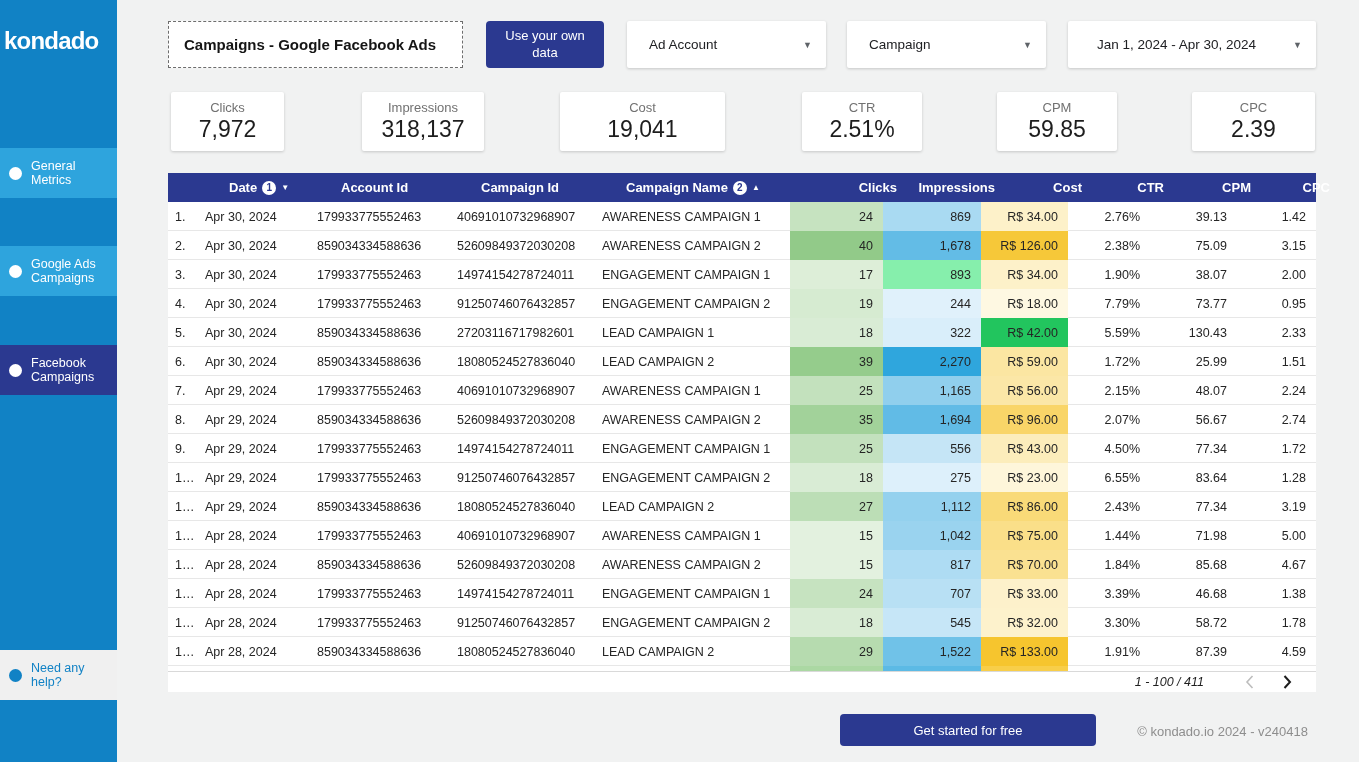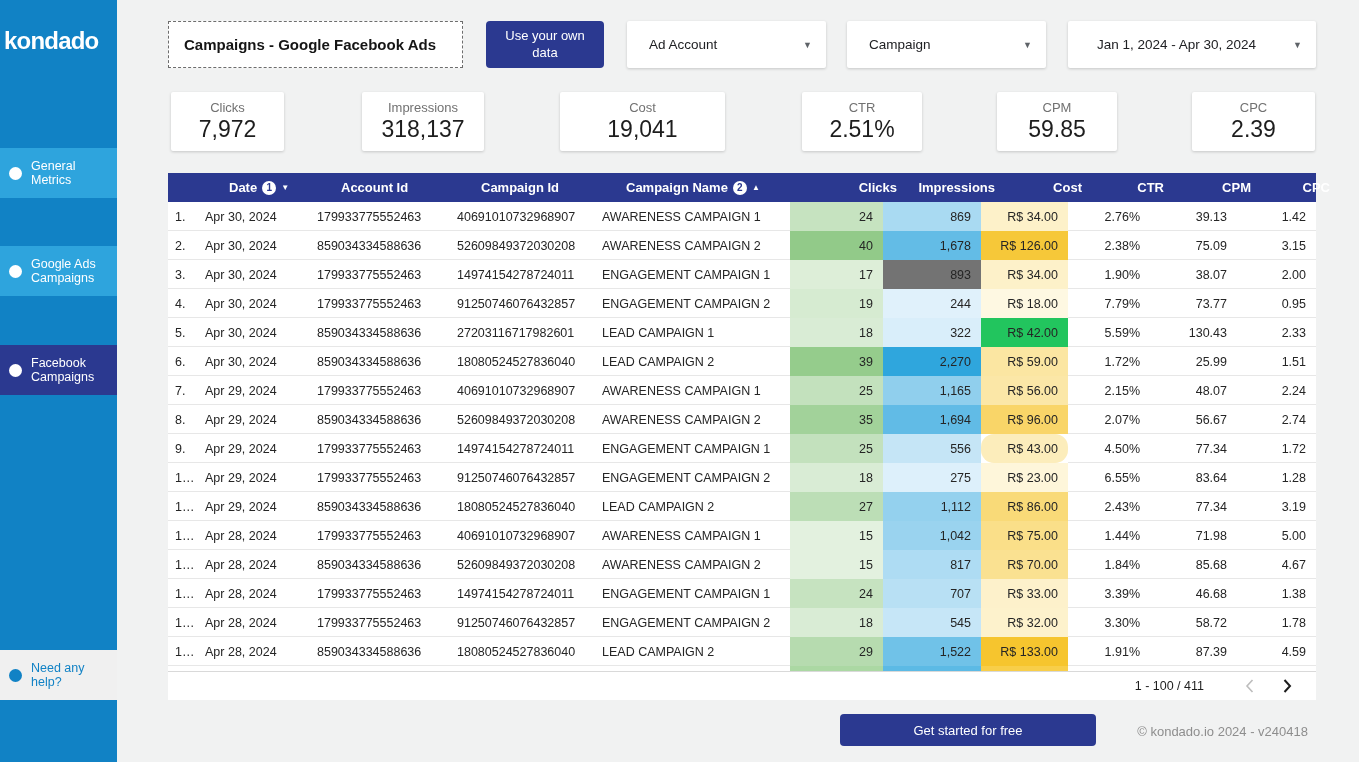--- a/index.html
+++ b/index.html
@@ -55,22 +55,22 @@
   .hc { display:flex; align-items:center; gap:5px; padding:0 7px; white-space:nowrap; overflow:hidden; }
   .hc.right { justify-content:flex-end; padding-right:10px; }
   .sort-badge { width:14px; height:14px; border-radius:50%; background:#fff; color:#2B3990;
     font-size:10px; font-weight:bold; display:flex; align-items:center; justify-content:center; flex:none; }
   .sort-caret { font-size:8px; }
   .c { display:flex; align-items:center; padding:0 7px; font-size:12.5px; color:#252525;
     white-space:nowrap; overflow:hidden; box-shadow:inset 0 -1px 0 #E7E7E7; }
   .c.right { justify-content:flex-end; padding-right:10px; }
   .c.heat { box-shadow:none; }
   .partial { display:grid; grid-template-columns:30px 112px 140px 145px 195px 93px 98px 87px 82px 87px 79px; height:5px; overflow:hidden; }
-  .t-pagination { height:29px; border-top:1px solid #D9D9D9; display:flex; align-items:center;
-    justify-content:flex-end; font-size:12.5px; color:#1f1f1f; padding-right:10px; }
+  .t-pagination { height:21px; border-top:1px solid #D9D9D9; display:flex; align-items:center;
+    justify-content:flex-end; font-size:12.5px; color:#1f1f1f; padding-right:10px;font-style:italic; }
   .pg-range { margin-right:26px; }
   .pg-btn { width:38px; height:29px; display:flex; align-items:center; justify-content:center;
     background:none; border:none; cursor:pointer; }
   .pg-btn svg { display:block; }
 
   
   .footer-cta { position:absolute; left:840px; top:714px; width:256px; height:32px; background:#2B3990;
     color:#fff; border:none; border-radius:4px; font-size:13px; display:flex; align-items:center;
     justify-content:center; cursor:pointer; font-family:inherit; }
   .copyright { position:absolute; top:724px; right:51px; font-size:13px; color:#8E8E8E; }
@@ -210,21 +210,21 @@
         <div class="c right">75.09</div>
         <div class="c right">3.15</div>
       </div>
       <div class="t-row">
         <div class="c">3.</div>
         <div class="c">Apr 30, 2024</div>
         <div class="c">179933775552463</div>
         <div class="c">14974154278724011</div>
         <div class="c">ENGAGEMENT CAMPAIGN 1</div>
         <div class="c right heat" style="background: rgb(221, 238, 216);">17</div>
-        <div class="c right heat" style="background: #737373;">893</div>
+        <div class="c right heat" style="background: #86efac;">893</div>
         <div class="c right heat" style="background: rgb(253, 241, 201);">R$ 34.00</div>
         <div class="c right">1.90%</div>
         <div class="c right">38.07</div>
         <div class="c right">2.00</div>
       </div>
       <div class="t-row">
         <div class="c">4.</div>
         <div class="c">Apr 30, 2024</div>
         <div class="c">179933775552463</div>
         <div class="c">91250746076432857</div>
@@ -289,21 +289,21 @@
         <div class="c right">2.74</div>
       </div>
       <div class="t-row">
         <div class="c">9.</div>
         <div class="c">Apr 29, 2024</div>
         <div class="c">179933775552463</div>
         <div class="c">14974154278724011</div>
         <div class="c">ENGAGEMENT CAMPAIGN 1</div>
         <div class="c right heat" style="background: rgb(195, 225, 189);">25</div>
         <div class="c right heat" style="background: rgb(197, 229, 246);">556</div>
-        <div class="c right heat" style="background: rgb(252, 237, 187); border-radius: 13px;">R$ 43.00</div>
+        <div class="c right heat" style="background: rgb(252, 237, 187);">R$ 43.00</div>
         <div class="c right">4.50%</div>
         <div class="c right">77.34</div>
         <div class="c right">1.72</div>
       </div>
       <div class="t-row">
         <div class="c">1…</div>
         <div class="c">Apr 29, 2024</div>
         <div class="c">179933775552463</div>
         <div class="c">91250746076432857</div>
         <div class="c">ENGAGEMENT CAMPAIGN 2</div>

